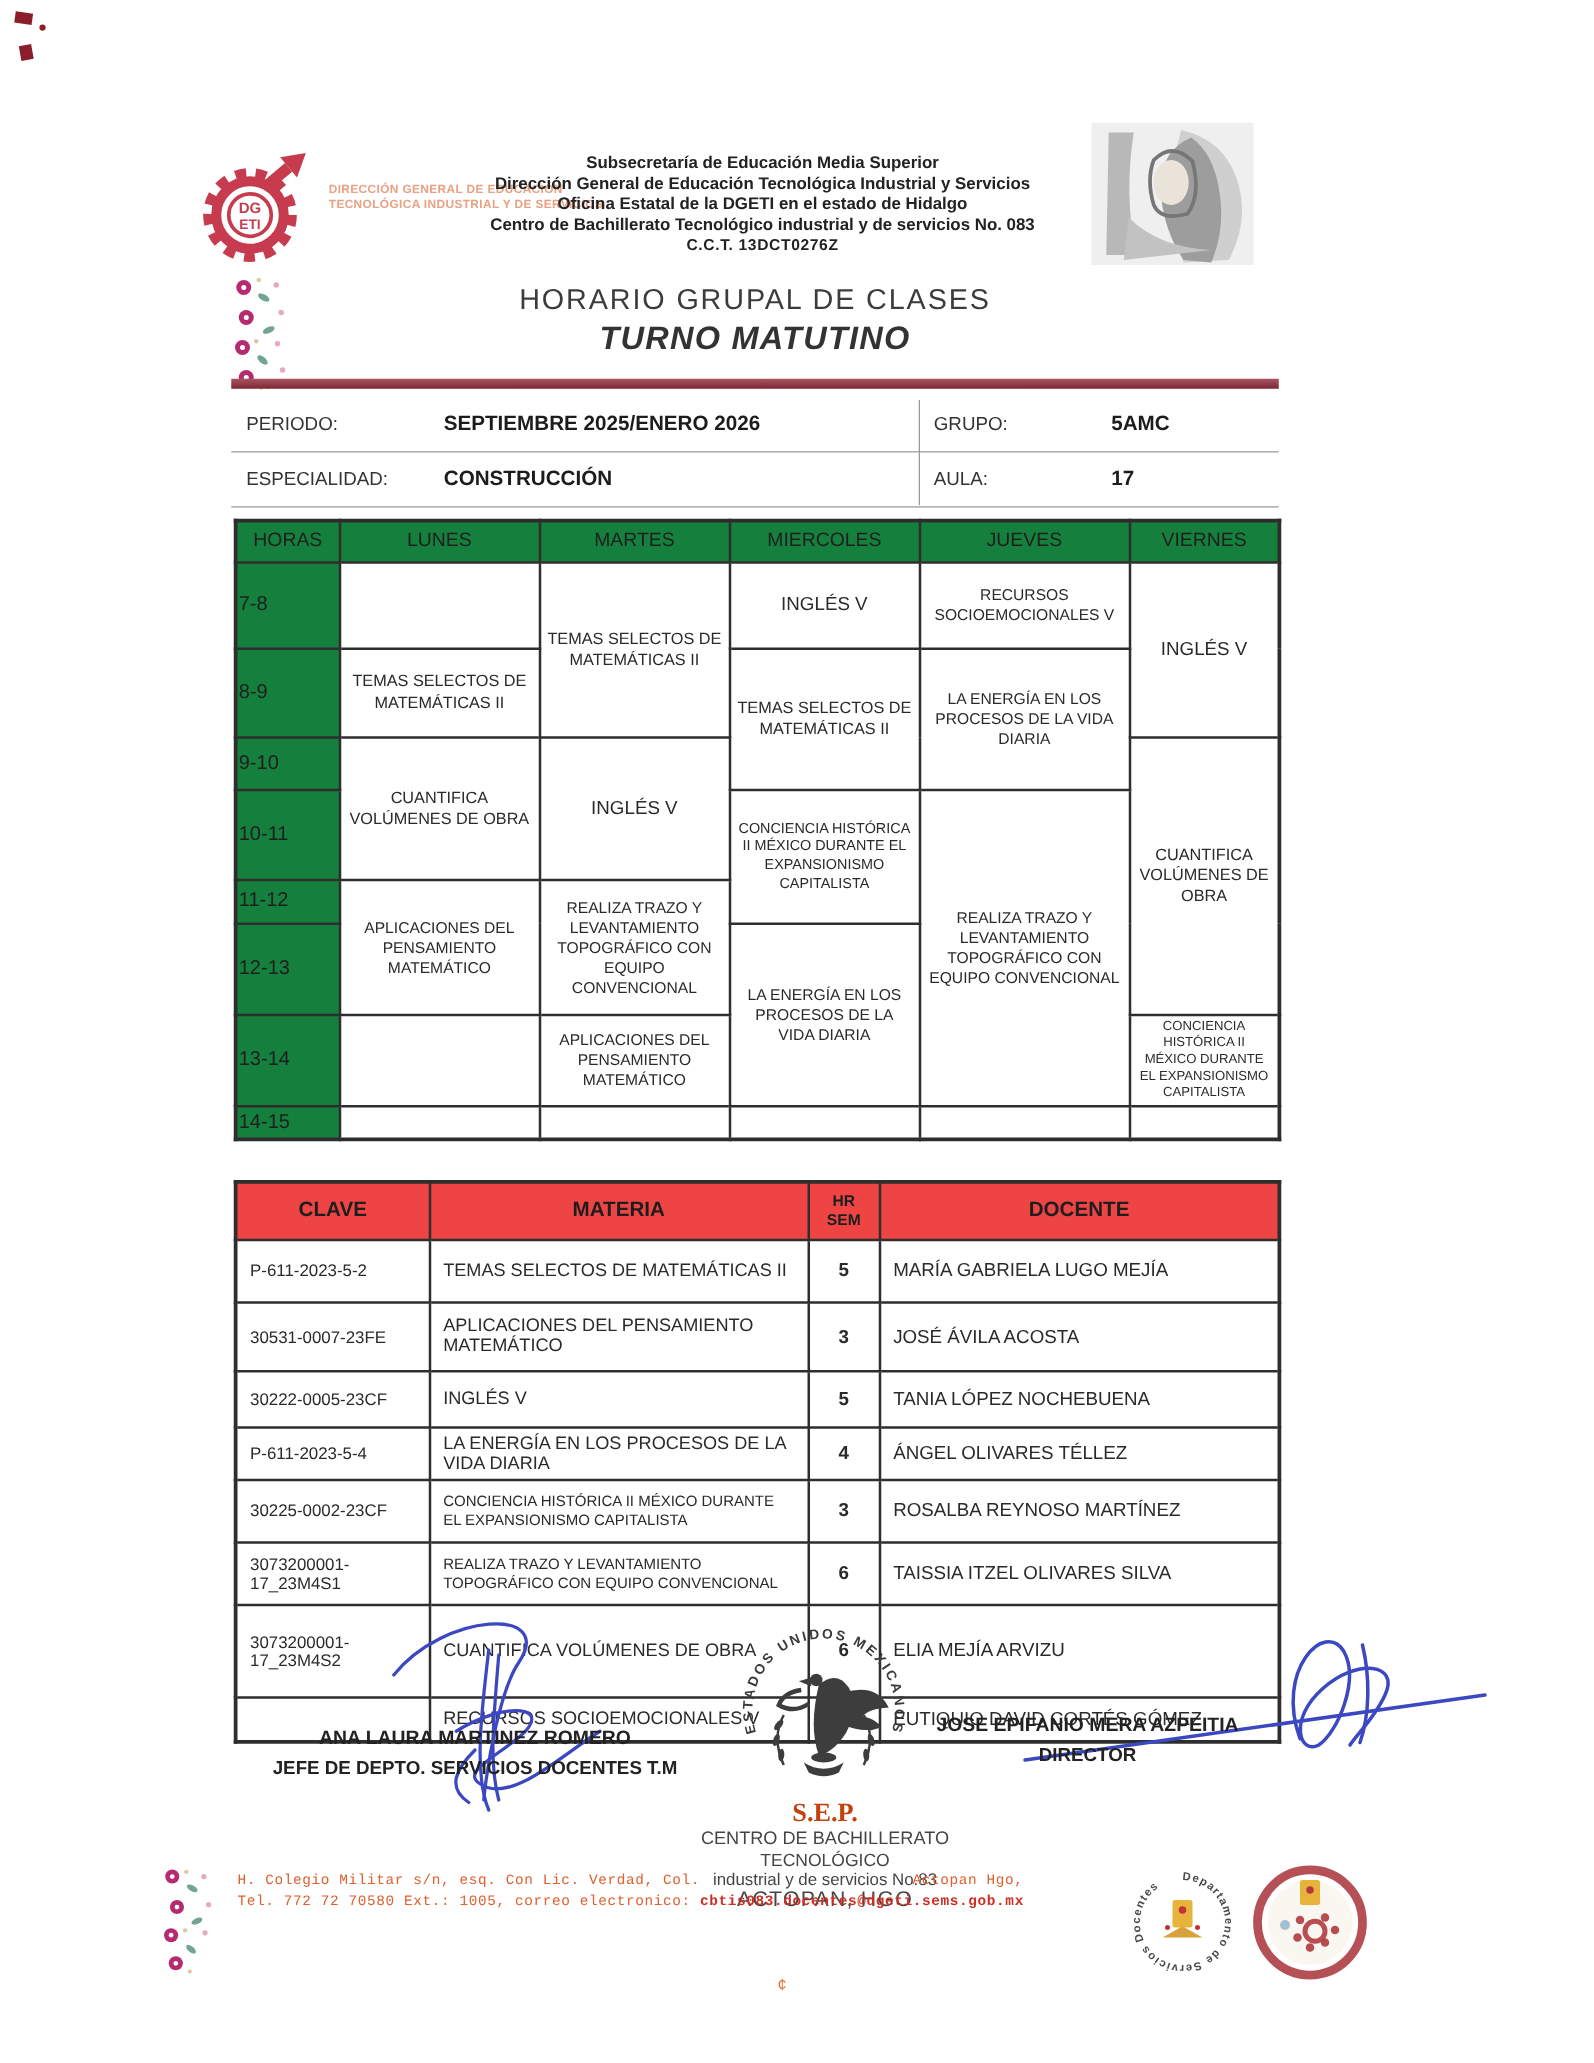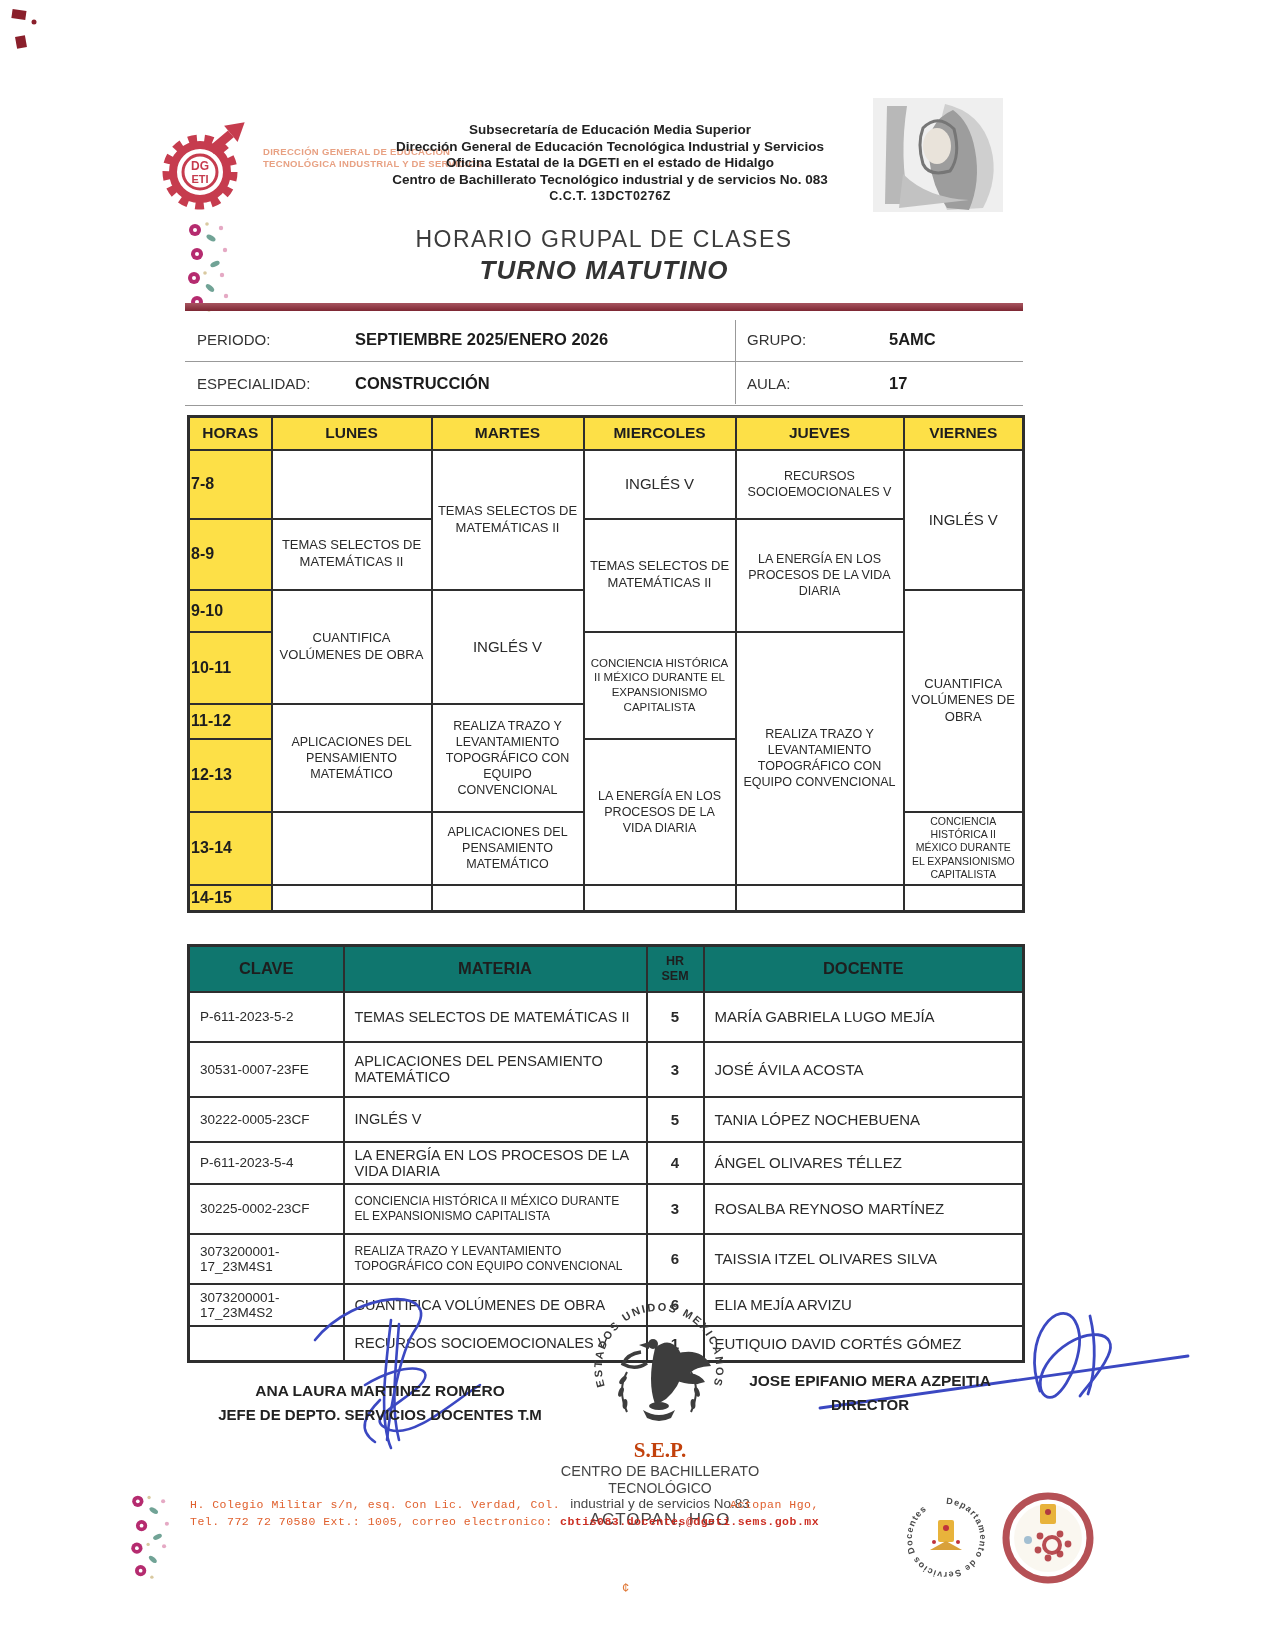--- a/index.html
+++ b/index.html
@@ -31,33 +31,33 @@
   .info-label{font-size:15px;color:#333;padding-left:12px;}
   .info-value{font-size:16.5px;font-weight:700;color:#1c1c1c;padding-left:20px;}
   .info-value.short{padding-left:34px;}
   .info-vline{position:absolute;left:550px;top:2px;width:1px;height:84px;background:#999;}
 
   
   table{border-collapse:collapse;table-layout:fixed;}
   .schedule{left:187px;top:415px;width:835px;}
   .schedule th,.schedule td{border:2px solid #2e2e2e;}
   .schedule{border:3px solid #2e2e2e;}
-  .schedule .dayhdr,.schedule .hourcell{background:#fde047;font-weight:700;}
+  .schedule .dayhdr,.schedule .hourcell{background:#15803d;font-weight:400;}
   .schedule .dayhdr{font-size:15.5px;color:#1e1e1e;}
   .schedule .hourcell{font-size:16px;text-align:left;color:#1e1e1e;}
   .schedule td{font-size:13px;text-align:center;vertical-align:middle;color:#2a2a2a;
                line-height:1.28;padding:2px 4px;font-weight:500;}
   .schedule td.lg{font-size:15px;}
   .schedule td.sm{font-size:12.5px;}
   .schedule td.xs{font-size:11.5px;}
   .schedule td.xxs{font-size:10.5px;}
 
   .materias{left:187px;top:944px;width:835px;border:3px solid #2e2e2e;}
   .materias th,.materias td{border:2px solid #2e2e2e;}
-  .materias th{background:#0f766e;font-size:16.5px;font-weight:700;color:#1e1e1e;}
+  .materias th{background:#ef4444;font-size:16.5px;font-weight:700;color:#1e1e1e;}
   .materias th.hrhdr{font-size:12.5px;line-height:1.15;}
   .materias td{font-size:14.5px;color:#2a2a2a;vertical-align:middle;padding:3px 10px;}
   .materias td.clave{font-size:13.5px;}
   .materias td.hr{text-align:center;font-weight:700;font-size:15px;padding:0;}
   .materias td.mat.sm{font-size:12px;line-height:1.25;}
   .materias td.docente{font-size:15px;}
 
   
   .sig-name{font-weight:700;font-size:15.5px;color:#222;text-align:center;}
   .sig-title{font-weight:700;font-size:15px;color:#222;text-align:center;}
@@ -293,21 +293,21 @@
       <td class="mat sm">CONCIENCIA HISTÓRICA II MÉXICO DURANTE EL EXPANSIONISMO CAPITALISTA</td>
       <td class="hr">3</td>
       <td class="docente">ROSALBA REYNOSO MARTÍNEZ</td>
     </tr>
     <tr style="height:50px">
       <td class="clave">3073200001-17_23M4S1</td>
       <td class="mat sm">REALIZA TRAZO Y LEVANTAMIENTO TOPOGRÁFICO CON EQUIPO CONVENCIONAL</td>
       <td class="hr">6</td>
       <td class="docente">TAISSIA ITZEL OLIVARES SILVA</td>
     </tr>
-    <tr style="height:42px">
+    <tr style="height:74px">
       <td class="clave">3073200001-17_23M4S2</td>
       <td class="mat">CUANTIFICA VOLÚMENES DE OBRA</td>
       <td class="hr">6</td>
       <td class="docente">ELIA MEJÍA ARVIZU</td>
     </tr>
     <tr style="height:36px">
       <td class="clave"></td>
       <td class="mat">RECURSOS SOCIOEMOCIONALES V</td>
       <td class="hr">1</td>
       <td class="docente">EUTIQUIO DAVID CORTÉS GÓMEZ</td>

